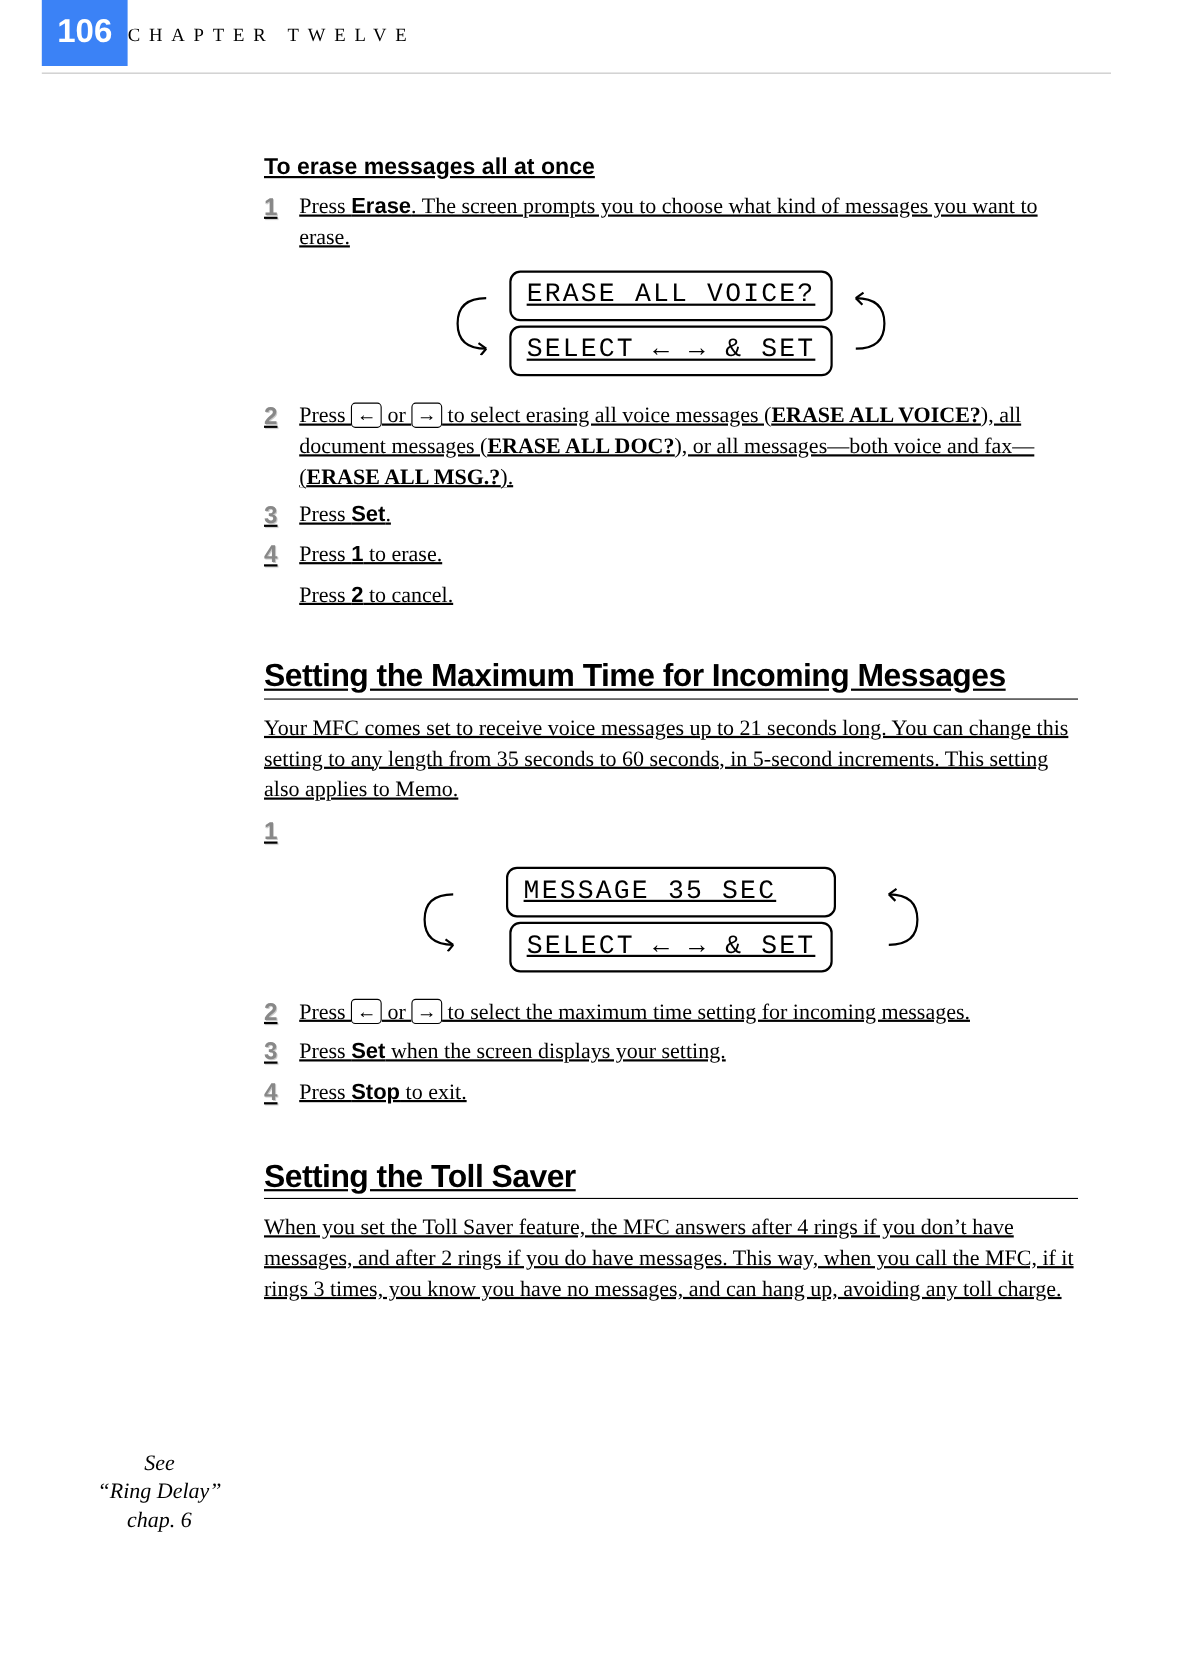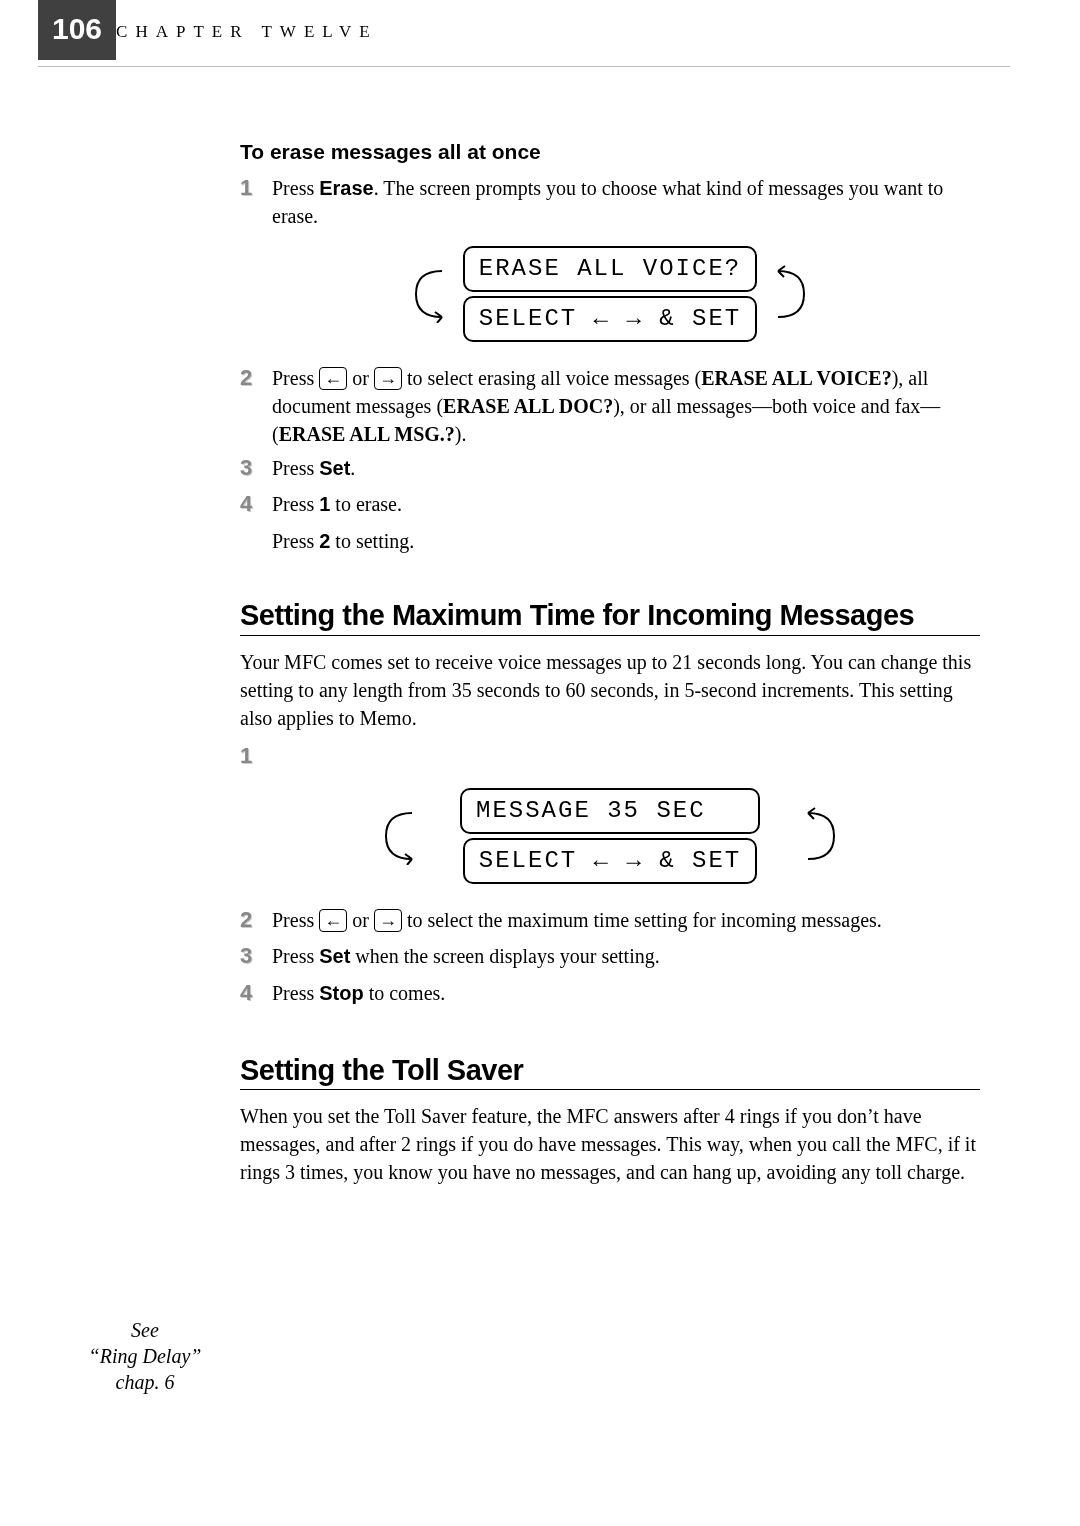--- a/index.html
+++ b/index.html
@@ -13,21 +13,21 @@
     height: 1526px;
     position: relative;
     padding: 0;
   }
   .header {
     display: flex;
     align-items: center;
     margin-bottom: 6px;
   }
   .page-num-box {
-    background: #404040;
+    background: #3b82f6;
     color: #fff;
     font-family: Arial, Helvetica, sans-serif;
     font-weight: bold;
     font-size: 30px;
     padding: 8px 14px 10px 14px;
     display: inline-block;
     margin-left: 38px;
   }
   .chapter-label {
     font-family: Georgia, serif;
@@ -39,20 +39,21 @@
   .header-rule {
     border: none;
     border-top: 1px solid #c0c0c0;
     margin-left: 38px;
     margin-right: 70px;
     margin-bottom: 70px;
   }
   .content {
     margin-left: 240px;
     margin-right: 100px;
+    text-decoration: underline;
   }
   .sub-heading {
     font-family: Arial, Helvetica, sans-serif;
     font-weight: bold;
     font-size: 21px;
     margin-bottom: 8px;
   }
   .section-heading {
     font-family: Arial, Helvetica, sans-serif;
     font-weight: bold;
@@ -184,21 +185,21 @@
     </div>
   </div>
 
   <div class="step">
     <div class="step-num">4</div>
     <div class="step-body">
       <span>Press </span><span class="bold-sans">1</span><span> to erase.</span>
     </div>
   </div>
   <div class="indent">
-    <span>Press </span><span class="bold-sans">2</span><span> to setting.</span>
+    <span>Press </span><span class="bold-sans">2</span><span> to cancel.</span>
   </div>
 
   <div class="section-heading">Setting the Maximum Time for Incoming Messages</div>
   <hr class="section-rule">
   <div class="para">Your MFC comes set to receive voice messages up to 21 seconds long. You can change this setting to any length from 35 seconds to 60 seconds, in 5-second increments. This setting also applies to Memo.</div>
 
   <div class="step">
     <div class="step-num">1</div>
   </div>
 
@@ -225,21 +226,21 @@
   <div class="step">
     <div class="step-num">3</div>
     <div class="step-body">
       <span>Press </span><span class="bold-sans">Set</span><span> when the screen displays your setting.</span>
     </div>
   </div>
 
   <div class="step">
     <div class="step-num">4</div>
     <div class="step-body">
-      <span>Press </span><span class="bold-sans">Stop</span><span> to comes.</span>
+      <span>Press </span><span class="bold-sans">Stop</span><span> to exit.</span>
     </div>
   </div>
 
   <div class="section-heading">Setting the Toll Saver</div>
   <hr class="section-rule">
   <div class="para">When you set the Toll Saver feature, the MFC answers after 4 rings if you don’t have messages, and after 2 rings if you do have messages. This way, when you call the MFC, if it rings 3 times, you know you have no messages, and can hang up, avoiding any toll charge.</div>
 
 </div>
 
 <div class="margin-note" style="top:1317px">

